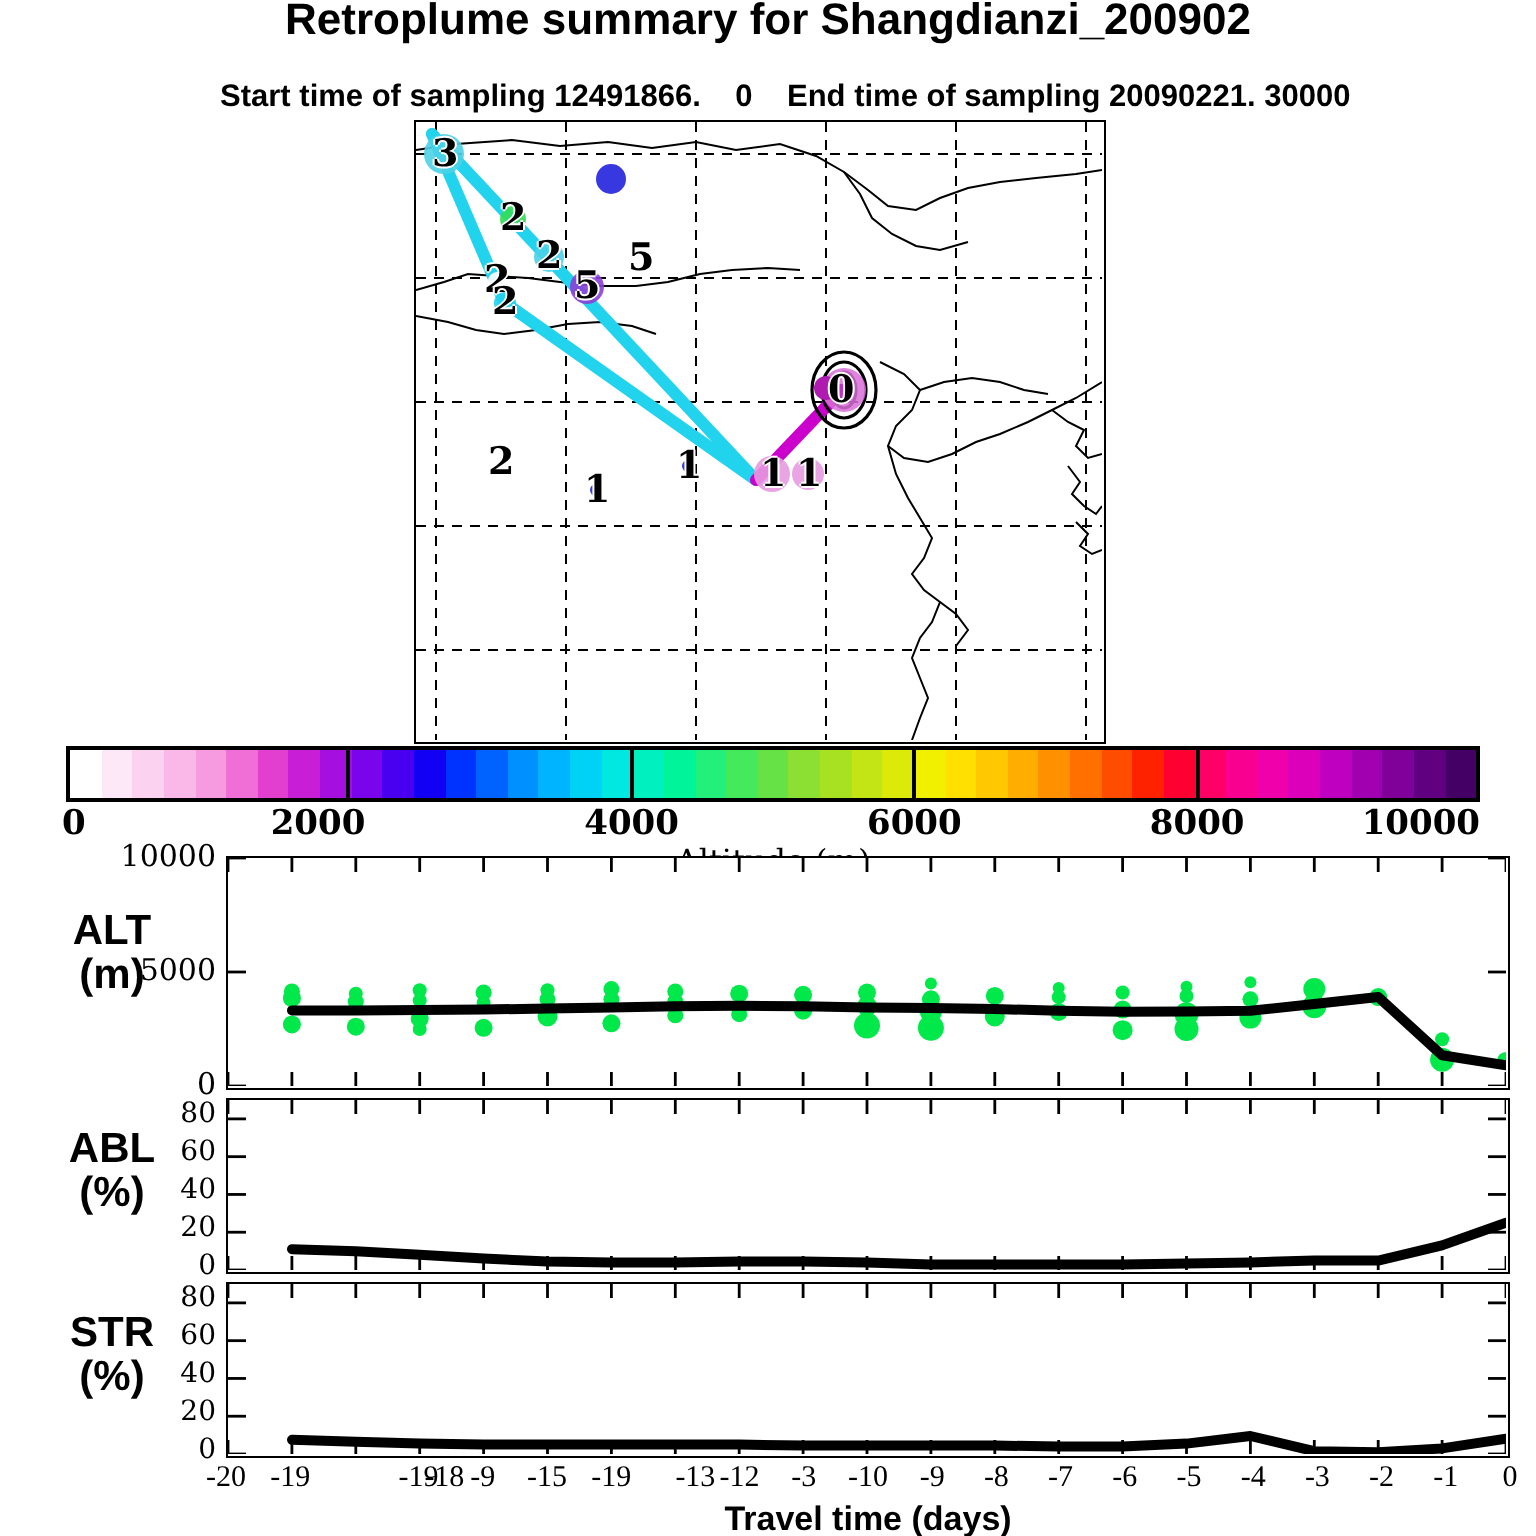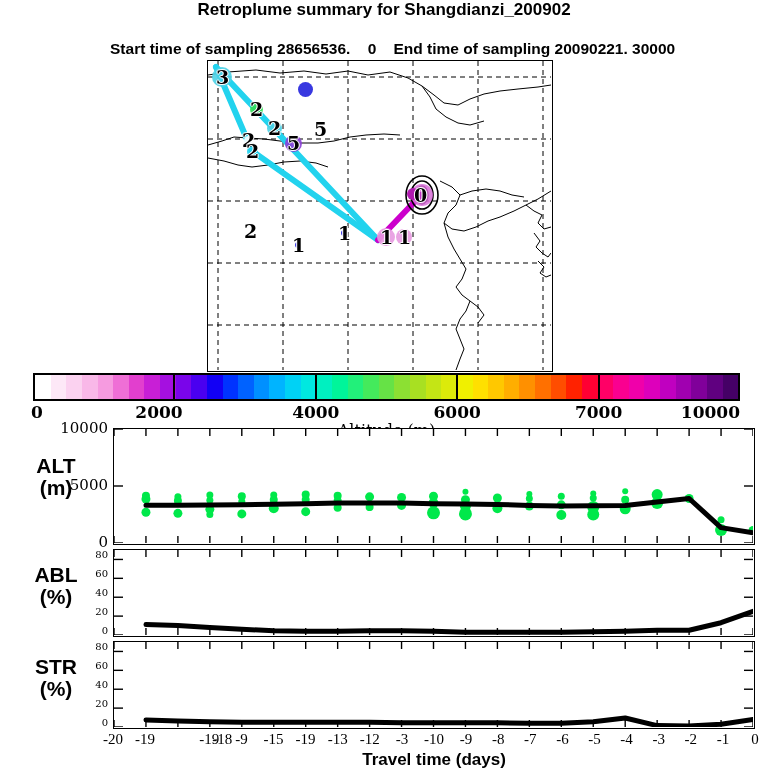--- a/index.html
+++ b/index.html
@@ -6,21 +6,21 @@
   body{
     width:768px;height:768px;position:relative;overflow:hidden;
     background:#ffffff;color:#000000;
     font-family:"Liberation Sans",sans-serif;
     -webkit-font-smoothing:none;
   }
   .abs{position:absolute;}
 
   
   #title-block{left:0;top:0;width:768px;text-align:center;}
-  .t-main{font-weight:bold;font-size:17px;line-height:20px;white-space:pre;}
+  .t-main{font-weight:bold;font-size:22px;line-height:20px;white-space:pre;}
   .t-sub{font-weight:bold;font-size:15.5px;line-height:19px;white-space:pre;}
   .t-sub3{font-weight:bold;font-size:14.5px;line-height:17px;white-space:pre;}
 
   
   #map-panel{left:207px;top:60px;width:346px;height:312px;
              border:1.5px solid #000;box-sizing:border-box;background:#fff;overflow:hidden;}
   #map-svg{position:absolute;left:0;top:0;}
 
   
   #colorbar-panel{left:33px;top:373px;width:707px;height:28px;}
@@ -32,34 +32,34 @@
                  font-weight:bold;font-size:17px;white-space:nowrap;}
   #colorbar-axis-title{position:absolute;left:0;width:707px;top:48px;text-align:center;
                  font-family:"DejaVu Serif",serif;font-size:16px;white-space:nowrap;}
 
   
   .ts-frame{border:1.5px solid #000;box-sizing:border-box;background:#fff;}
   .ts-svg{position:absolute;left:0;top:0;}
   .ts-rowlabel{position:absolute;text-align:center;font-weight:bold;
                font-size:21px;line-height:22px;white-space:pre;}
   .ytick{position:absolute;text-align:right;font-family:"DejaVu Serif",serif;
-         font-size:10px;white-space:nowrap;}
+         font-size:14px;white-space:nowrap;}
   .ytick-alt{font-size:15px;}
   .xtick{position:absolute;text-align:center;font-family:Liberation Serif, serif;
          font-size:15px;white-space:nowrap;}
   #xaxis-title{position:absolute;left:113px;width:642px;text-align:center;
                font-weight:bold;font-size:17px;white-space:nowrap;}
 </style>
 </head>
 <body>
 
 <div class="abs" id="title-block">
   <div class="t-main">Retroplume summary for Shangdianzi_200902</div>
   <div class="t-sub">
-    <span>Start time of sampling 28656536.</span><span>&nbsp;&nbsp;&nbsp;&nbsp;</span><span>0</span><span>&nbsp;&nbsp;&nbsp;&nbsp;</span><span>End time of sampling 20090221. 30000</span>
+    <span>Start time of sampling 12491866.</span><span>&nbsp;&nbsp;&nbsp;&nbsp;</span><span>0</span><span>&nbsp;&nbsp;&nbsp;&nbsp;</span><span>End time of sampling 20090221. 30000</span>
   </div>
   <div class="t-sub3">Meteorological data used is ECMWF</div>
 </div>
 
 <div class="abs" id="map-panel">
   <svg id="map-svg" width="343" height="309" viewBox="0 0 343 309">
 
     <g stroke="#000" stroke-width="1" stroke-dasharray="5,4" fill="none">
       <line x1="0" y1="16" x2="343" y2="16"></line>
       <line x1="0" y1="78" x2="343" y2="78"></line>
@@ -186,21 +186,21 @@
       <div class="cb-sep" style="left: 140.4px;"></div>
       <div class="cb-sep" style="left: 281.8px;"></div>
       <div class="cb-sep" style="left: 423.2px;"></div>
       <div class="cb-sep" style="left: 564.6px;"></div>
     </div>
   <div id="colorbar-ticks">
       <div class="cb-tick-label" style="left: 0px; transform: translateX(-2px);">0</div>
       <div class="cb-tick-label" style="left: 126px; transform: translateX(-50%);">2000</div>
       <div class="cb-tick-label" style="left: 282.8px; transform: translateX(-50%);">4000</div>
       <div class="cb-tick-label" style="left: 424.2px; transform: translateX(-50%);">6000</div>
-      <div class="cb-tick-label" style="left: 565.6px; transform: translateX(-50%);">7000</div>
+      <div class="cb-tick-label" style="left: 565.6px; transform: translateX(-50%);">8000</div>
       <div class="cb-tick-label" style="left: 707px; transform: translateX(-100%);">10000</div>
     </div>
   <div id="colorbar-axis-title">Altitude (m)</div>
 </div>
 
 <div class="abs ts-frame" id="alt-frame" style="left:113px;top:428px;width:642px;height:117px;">
   <svg class="ts-svg" id="alt-svg" width="639" height="114" viewBox="0 0 639 114">
       <line x1="0" y1="0" x2="0" y2="7" stroke="#000" stroke-width="1.4"></line>
       <line x1="0" y1="114" x2="0" y2="107" stroke="#000" stroke-width="1.4"></line>
       <line x1="31.950000000000003" y1="0" x2="31.950000000000003" y2="7" stroke="#000" stroke-width="1.4"></line>
@@ -448,21 +448,21 @@
   </div>
 
 <div id="xticks">
     <div class="xtick" style="left: 93px; width: 40px; top: 731px;">-20</div>
     <div class="xtick" style="left: 125.1px; width: 40px; top: 731px;">-19</div>
     <div class="xtick" style="left: 157.2px; width: 40px; top: 731px; padding-left: 45px;">-18</div>
     <div class="xtick" style="left: 189.3px; width: 40px; top: 731px;">-19</div>
     <div class="xtick" style="left: 221.4px; width: 40px; top: 731px;">-9</div>
     <div class="xtick" style="left: 253.5px; width: 40px; top: 731px;">-15</div>
     <div class="xtick" style="left: 285.6px; width: 40px; top: 731px;">-19</div>
-    <div class="xtick" style="left: 317.7px; width: 40px; top: 731px;">-13</div>
+    <div class="xtick" style="left: 317.7px; width: 40px; top: 731px; text-align: right;">-13</div>
     <div class="xtick" style="left: 349.8px; width: 40px; top: 731px;">-12</div>
     <div class="xtick" style="left: 381.9px; width: 40px; top: 731px;">-3</div>
     <div class="xtick" style="left: 414px; width: 40px; top: 731px;">-10</div>
     <div class="xtick" style="left: 446.1px; width: 40px; top: 731px;">-9</div>
     <div class="xtick" style="left: 478.2px; width: 40px; top: 731px;">-8</div>
     <div class="xtick" style="left: 510.3px; width: 40px; top: 731px;">-7</div>
     <div class="xtick" style="left: 542.4px; width: 40px; top: 731px;">-6</div>
     <div class="xtick" style="left: 574.5px; width: 40px; top: 731px;">-5</div>
     <div class="xtick" style="left: 606.6px; width: 40px; top: 731px;">-4</div>
     <div class="xtick" style="left: 638.7px; width: 40px; top: 731px;">-3</div>

